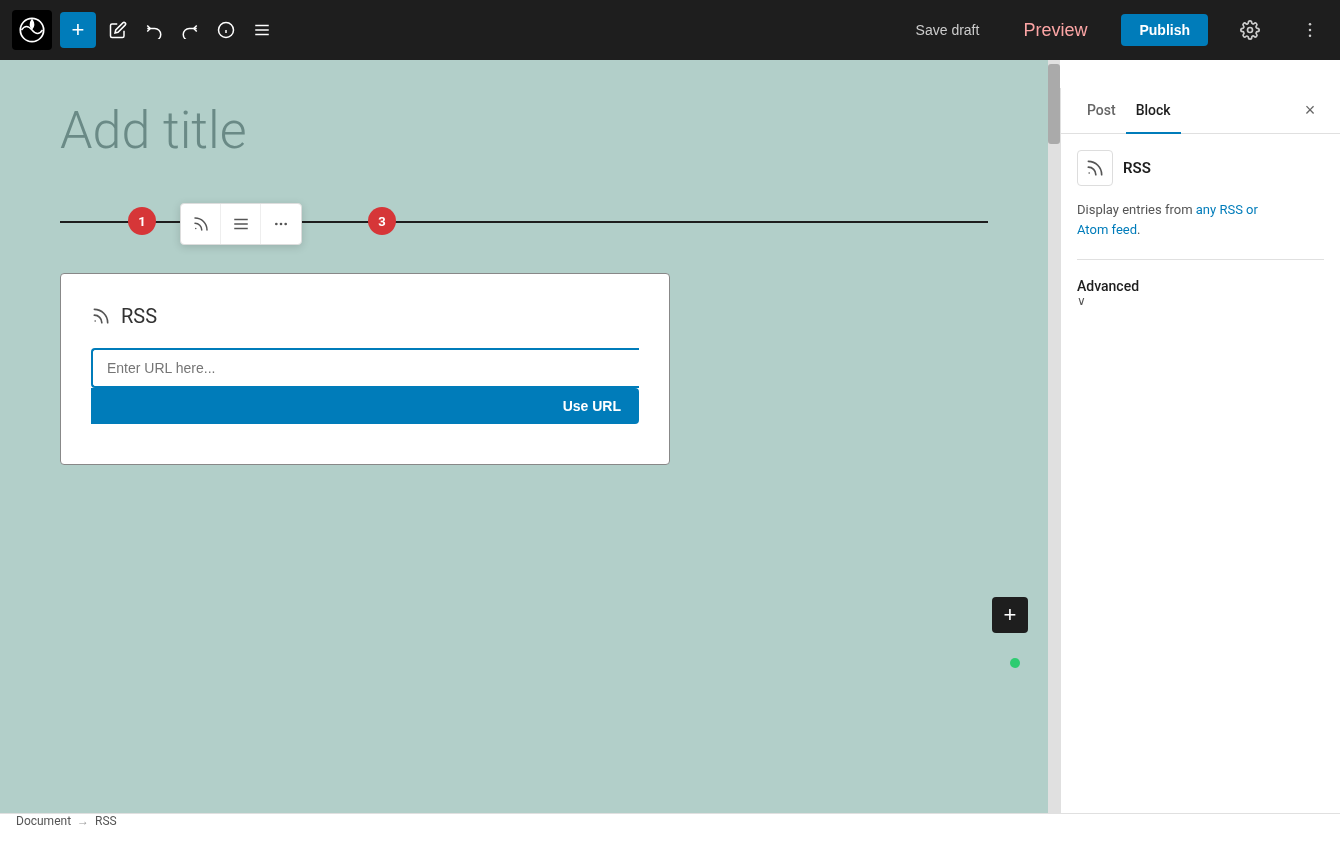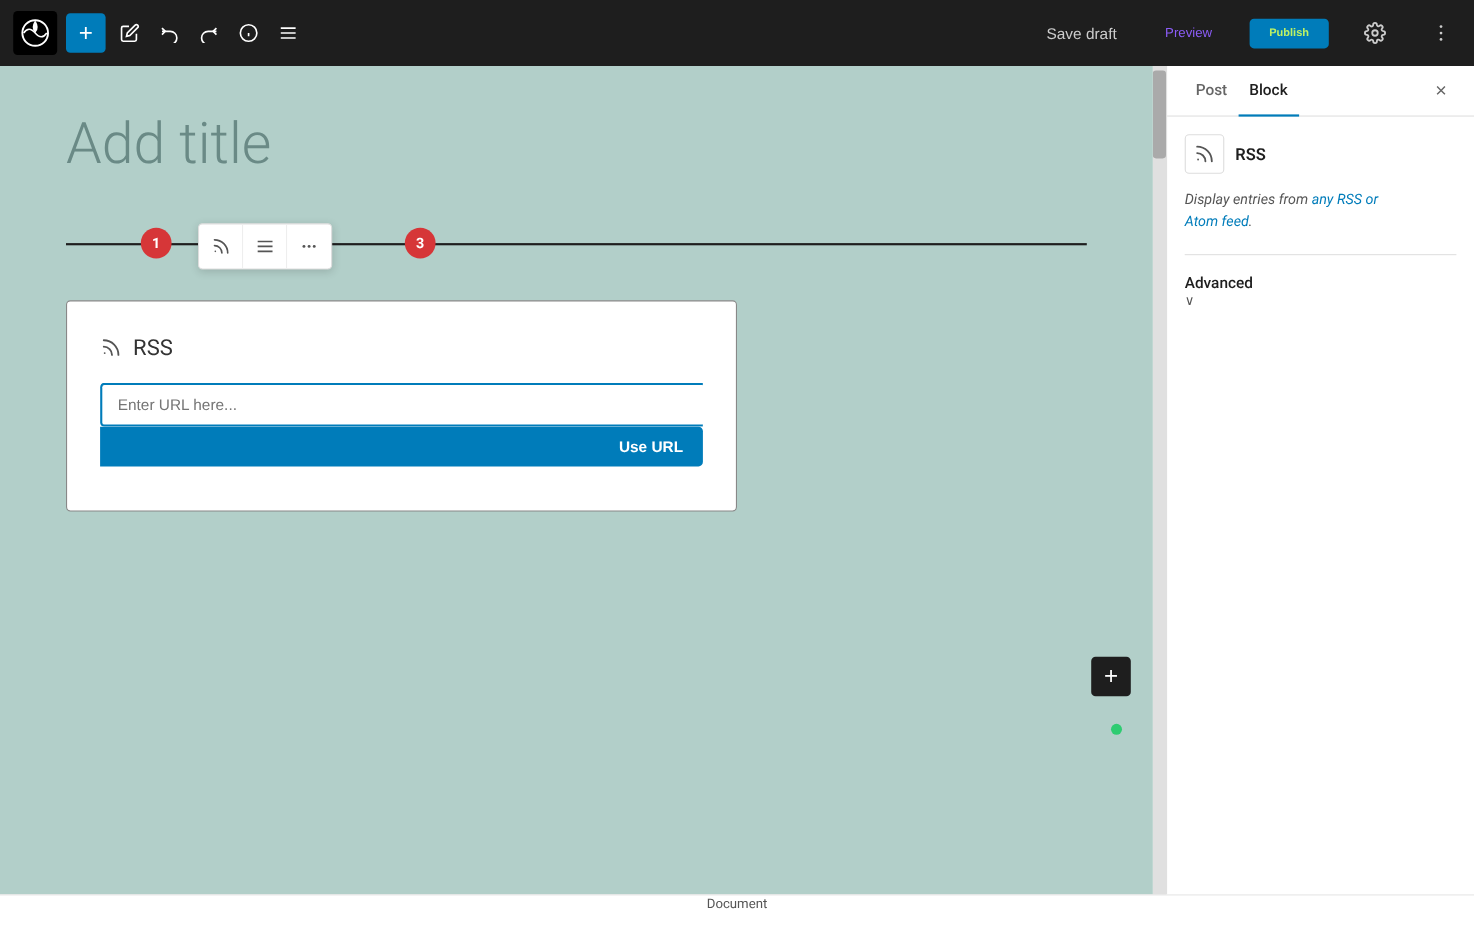--- a/index.html
+++ b/index.html
@@ -41,26 +41,26 @@
     .toolbar-right {
       margin-left: auto;
       display: flex; align-items: center; gap: 24px;
     }
     .save-draft-btn {
       background: none; border: none; cursor: pointer;
       color: #ccc; font-size: 14px; padding: 6px 10px;
     }
     .preview-btn {
       background: none; border: none; cursor: pointer;
-      color: #8b5cf6; font-size: 12px; padding: 6px 10px;
+      color: #fca5a5; font-size: 18px; padding: 6px 10px;
     }
     .publish-btn {
-      background: #007cba; color: #bef264;
+      background: #007cba; color: #ffffff;
       border: none; border-radius: 4px;
-      padding: 8px 18px; font-size: 10px; font-weight: 600;
+      padding: 8px 18px; font-size: 14px; font-weight: 600;
       cursor: pointer;
     }
     .gear-btn {
       background: none; border: none; cursor: pointer;
       color: #ccc; font-size: 18px;
       width: 36px; height: 36px;
       display: flex; align-items: center; justify-content: center;
       border-radius: 4px;
     }
     .more-btn {
@@ -201,21 +201,21 @@
       width: 100%; height: 80px;
       background: #aaa; border-radius: 3px;
       margin-top: 4px;
     }
 
     
     #right-sidebar {
       width: 280px;
       background: #fff;
       border-left: 1px solid #e0e0e0;
-      display: flex; flex-direction: column;
+      display: flex; flex-direction: column; margin-top: 28px;
     }
 
     .sidebar-tabs {
       display: flex;
       border-bottom: 1px solid #e0e0e0;
       padding: 0 16px;
       align-items: center;
     }
     .sidebar-tab {
       padding: 14px 10px;
@@ -253,21 +253,20 @@
       display: flex; align-items: center; justify-content: center;
       font-size: 18px; color: #555;
     }
     .block-name {
       font-size: 15px; font-weight: 600; color: #1e1e1e;
     }
 
     .block-description {
       font-size: 13px; color: #555; line-height: 1.5;
       margin-bottom: 20px;
-      font-style: italic;
     }
     .block-description a {
       color: #007cba; text-decoration: none;
     }
 
     .advanced-section {
       border-top: 1px solid #e0e0e0;
       padding-top: 12px;
     }
     .advanced-header {
@@ -281,21 +280,21 @@
       font-size: 12px; color: #555;
     }
 
     
     #status-bar {
       height: 15px;
       background: #fff;
       border-top: 1px solid #e0e0e0;
       display: flex; align-items: center;
       padding: 0 16px;
-      font-size: 12px; color: #555; flex-direction: column;
+      font-size: 12px; color: #555;
     }
     .breadcrumb-sep { margin: 0 6px; color: #999; }
 
     
     .rss-icon-svg { width: 20px; height: 20px; }
   </style>
 </head>
 <body>
 
 <div id="top-toolbar">

